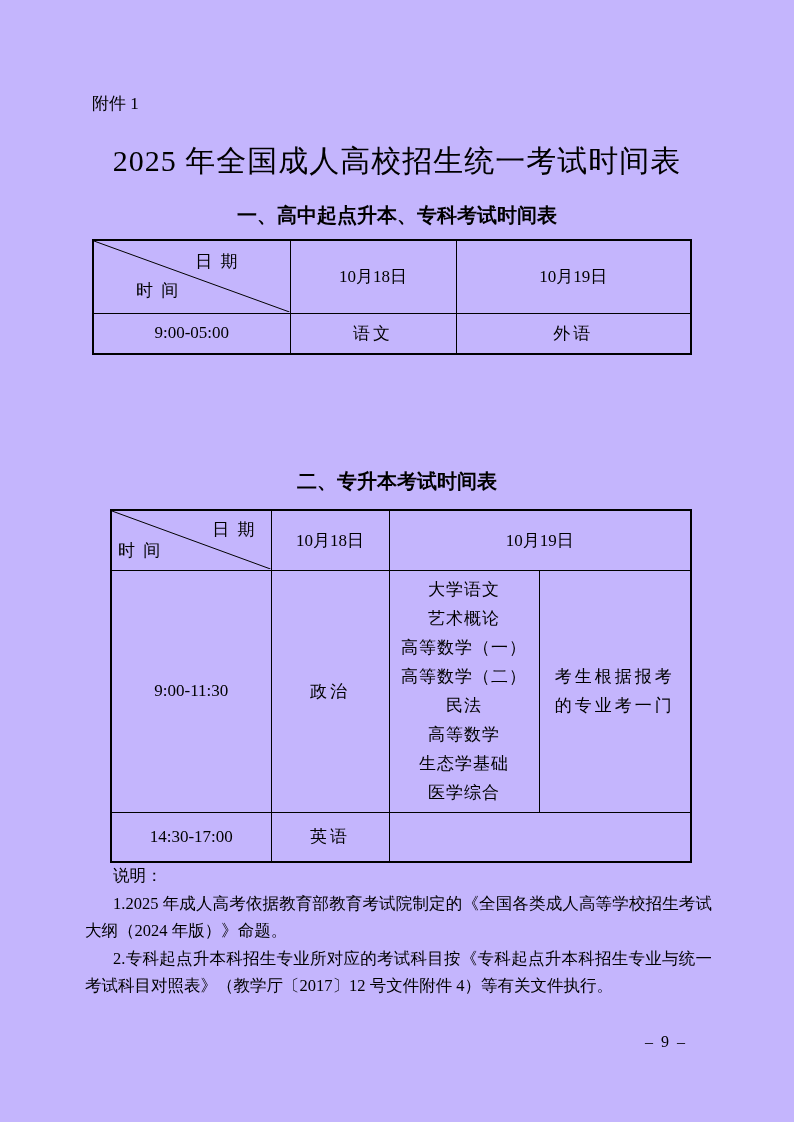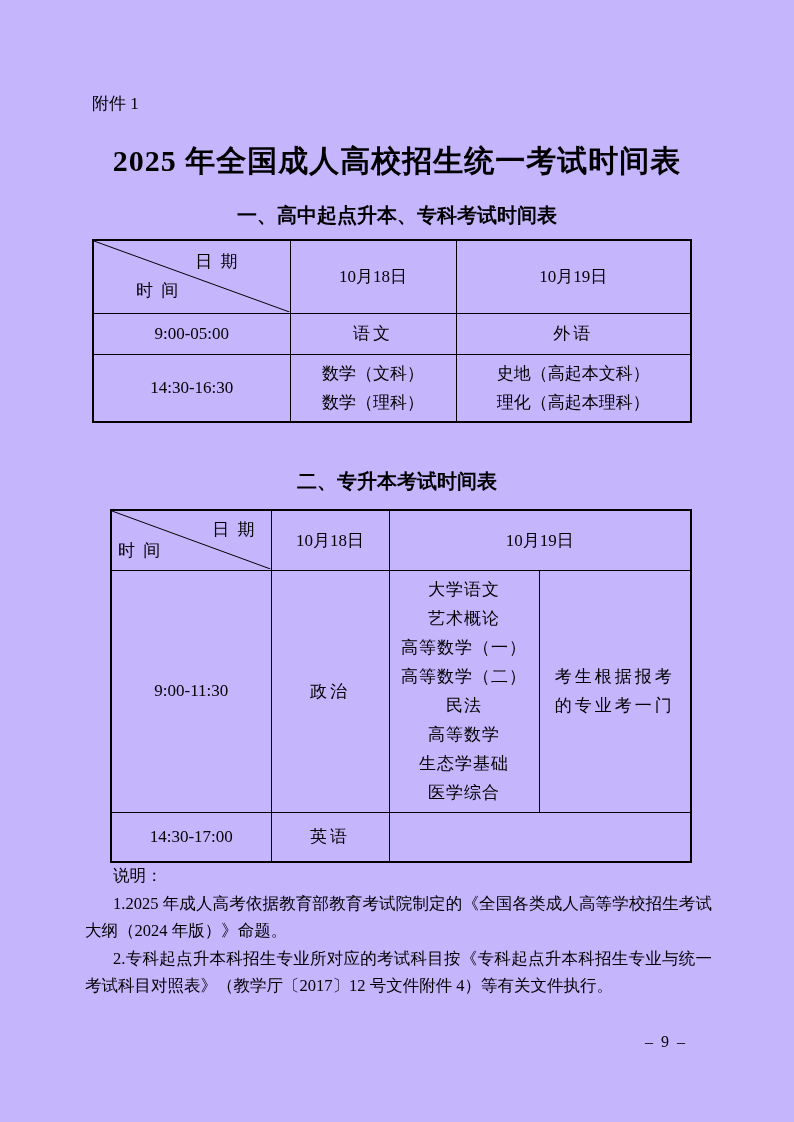--- a/index.html
+++ b/index.html
@@ -13,21 +13,21 @@
     font-family:"Liberation Serif","DejaVu Serif",serif;
     overflow:hidden;
   }
   .attachment {
     position:absolute; left:92px; top:92px;
     font-size:17px;
   }
   .doc-title {
     position:absolute; left:0; top:141px; width:100%;
     text-align:center;
-    font-size:30px; font-weight:bold;
+    font-size:30px; font-weight:normal;
     letter-spacing:1px;
   }
   .sec-heading {
     position:absolute; left:0; width:100%;
     text-align:center;
     font-family:"Liberation Sans","DejaVu Sans",sans-serif;
     font-weight:bold; font-size:20px;
   }
   .sec1-heading { top:202px; }
   .sec2-heading { top:468px; }
@@ -106,31 +106,20 @@
           </div>
         </td>
         <td>10月18日</td>
         <td>10月19日</td>
       </tr>
       <tr style="height:41px">
         <td>9:00-05:00</td>
         <td class="spaced">语文</td>
         <td class="spaced">外语</td>
       </tr>
-      <tr style="height:68px">
-        <td>14:30-16:30</td>
-        <td class="two-line">
-          <div>数学（文科）</div>
-          <div>数学（理科）</div>
-        </td>
-        <td class="two-line">
-          <div>史地（高起本文科）</div>
-          <div>理化（高起本理科）</div>
-        </td>
-      </tr>
     </tbody>
   </table>
 
   <div class="sec-heading sec2-heading">二、专升本考试时间表</div>
 
   <table class="t2">
     <colgroup>
         <col style="width:160px">
         <col style="width:118px">
         <col style="width:150px">

